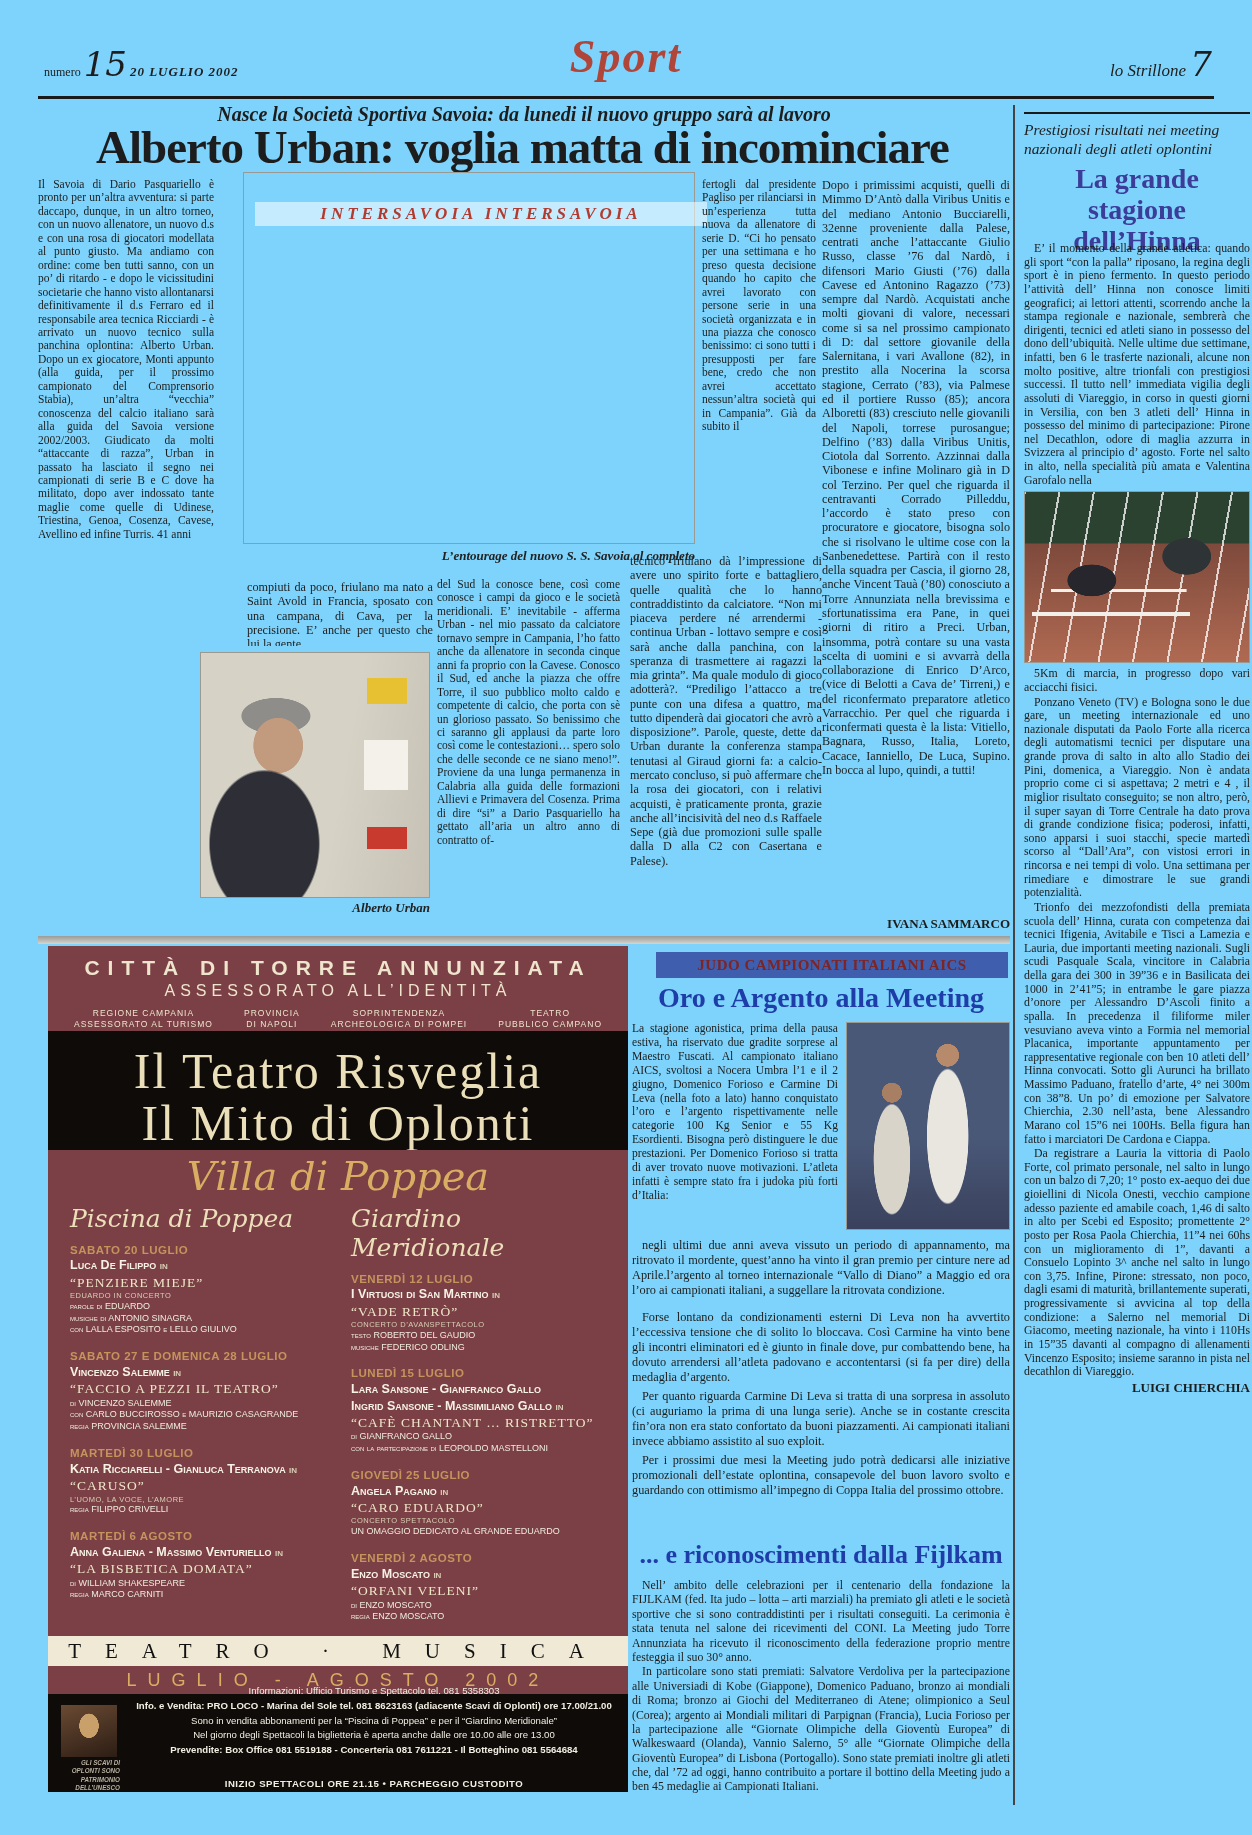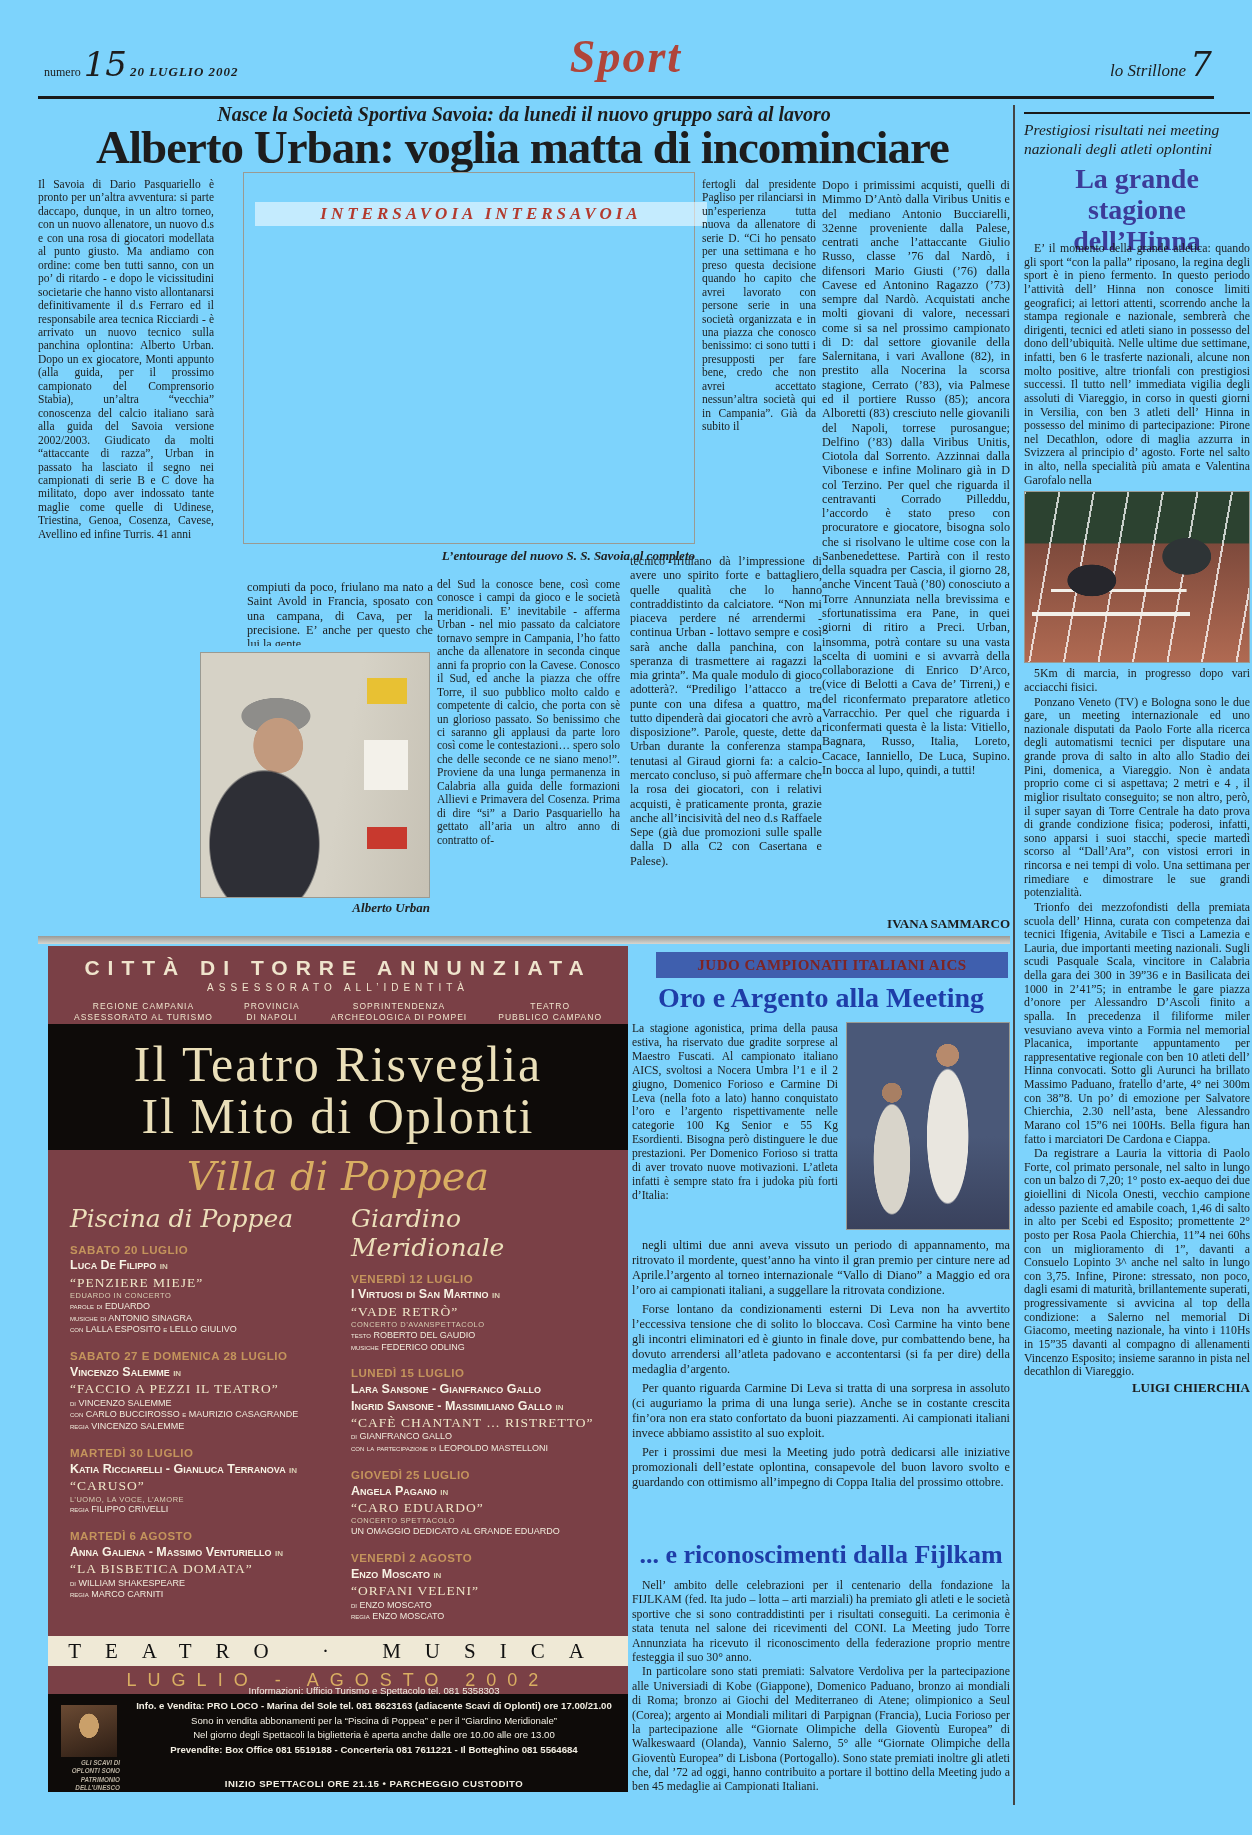--- a/index.html
+++ b/index.html
@@ -68,21 +68,21 @@
   #sidebar-kicker{font-style:italic;font-size:15.5px;line-height:1.25;}
   #sidebar-head{color:#3c3c99;font-weight:bold;font-size:28px;text-align:center;line-height:1.1;}
   #sidebar-body{font-size:11.8px;line-height:1.155;text-align:justify;}
   #sidebar-body p{margin:0 0 1px 0;text-indent:10px;}
   .byline{font-weight:bold;text-align:right;font-size:13px;}
   
   #poster{left:48px;top:946px;width:580px;height:846px;display:flex;flex-direction:column;
           font-family:"Liberation Sans",sans-serif;}
   .p-head{background:#7a4046;color:#efe4cc;height:92px;text-align:center;padding-top:10px;box-sizing:border-box;}
   .p-head .l1{font-size:21px;font-weight:bold;letter-spacing:8px;}
-  .p-head .l2{font-size:10px;letter-spacing:5px;margin-top:2px;}
+  .p-head .l2{font-size:16px;letter-spacing:5px;margin-top:2px;}
   .p-orgs{display:flex;justify-content:space-between;padding:8px 26px 0;font-size:8.5px;letter-spacing:1px;line-height:1.35;}
   .p-orgs div{text-align:center;}
   .p-title{background:#0e0b09;color:#eadfb9;text-align:center;height:148px;box-sizing:border-box;
            font-family:"Liberation Serif",serif;font-size:50px;line-height:1.04;padding-top:14px;letter-spacing:2px;}
   .p-body{background:#7a4046;flex:1;color:#efe4cc;padding:4px 22px 0;box-sizing:border-box;}
   .p-villa{text-align:center;font-family:"DejaVu Serif",serif;font-style:italic;font-size:40px;color:#d9ae62;line-height:1.1;}
   .p-cols{display:flex;gap:26px;margin-top:6px;}
   .p-col{flex:1;}
   .p-colhead{font-family:"DejaVu Serif",serif;font-style:italic;font-size:25px;color:#ecdfba;margin-bottom:10px;}
   .ev{margin-bottom:13px;line-height:1.3;}
@@ -151,21 +151,21 @@
   <div class="abs" id="judo-badge" style="left:656px;top:952px;width:352px;">JUDO CAMPIONATI ITALIANI AICS</div>
   <div class="abs blue-head" style="left:630px;top:982px;width:382px;font-size:28px;">Oro e Argento alla Meeting</div>
 
   <div class="abs col" style="left:632px;top:1022px;width:206px;height:208px;font-size:11.6px;line-height:1.2;">
     <span>La stagione agonistica, prima della pausa estiva, ha riservato due gradite sorprese al Maestro Fuscati. Al campionato italiano AICS, svoltosi a Nocera Umbra l’1 e il 2 giugno, Domenico Forioso e Carmine Di Leva (nella foto a lato) hanno conquistato l’oro e l’argento rispettivamente nelle categorie 100 Kg Senior e 55 Kg Esordienti.</span>
     <span>Bisogna però distinguere le due prestazioni. Per Domenico Forioso si tratta di aver trovato nuove motivazioni. L’atleta infatti è sempre stato fra i judoka più forti d’Italia:</span>
   </div>
   <div class="abs photo photo-judo" style="left:846px;top:1022px;width:164px;height:208px;"></div>
 
   <div class="abs" style="left:632px;top:1238px;width:378px;font-size:12.3px;line-height:1.22;text-align:justify;">
-    <p style="margin:0 0 4px;text-indent:10px;">negli ultimi due anni aveva vissuto un periodo di appannamento, ma ritrovato il mordente, quest’anno ha vinto il gran premio per cinture nere ad Aprile.l’argento al torneo internazionale “Vallo di Diano” a Maggio ed ora l’oro ai campionati italiani, a suggellare la ritrovata condizione.</p>
+    <p style="margin:0 0 12px;text-indent:10px;">negli ultimi due anni aveva vissuto un periodo di appannamento, ma ritrovato il mordente, quest’anno ha vinto il gran premio per cinture nere ad Aprile.l’argento al torneo internazionale “Vallo di Diano” a Maggio ed ora l’oro ai campionati italiani, a suggellare la ritrovata condizione.</p>
     <p style="margin:0 0 4px;text-indent:10px;">Forse lontano da condizionamenti esterni Di Leva non ha avvertito l’eccessiva tensione che di solito lo bloccava. Così Carmine ha vinto bene gli incontri eliminatori ed è giunto in finale dove, pur combattendo bene, ha dovuto arrendersi all’atleta padovano e accontentarsi (si fa per dire) della medaglia d’argento.</p>
     <p style="margin:0 0 4px;text-indent:10px;">Per quanto riguarda Carmine Di Leva si tratta di una sorpresa in assoluto (ci auguriamo la prima di una lunga serie). Anche se in costante crescita fin’ora non era stato confortato da buoni piazzamenti. Ai campionati italiani invece abbiamo assistito al suo exploit.</p>
     <p style="margin:0;text-indent:10px;">Per i prossimi due mesi la Meeting judo potrà dedicarsi alle iniziative promozionali dell’estate oplontina, consapevole del buon lavoro svolto e guardando con ottimismo all’impegno di Coppa Italia del prossimo ottobre.</p>
   </div>
 
   <div class="abs blue-head" style="left:630px;top:1540px;width:382px;font-size:26px;">... e riconoscimenti dalla Fijlkam</div>
   <div class="abs" style="left:632px;top:1578px;width:378px;font-size:11.8px;line-height:1.22;text-align:justify;">
     <p style="margin:0;text-indent:10px;">Nell’ ambito delle celebrazioni per il centenario della fondazione la FIJLKAM (fed. Ita judo – lotta – arti marziali) ha premiato gli atleti e le società sportive che si sono contraddistinti per i risultati conseguiti. La cerimonia è stata tenuta nel salone dei ricevimenti del CONI. La Meeting judo Torre Annunziata ha ricevuto il riconoscimento della federazione proprio mentre festeggia il suo 30° anno.</p>
     <p style="margin:0;text-indent:10px;">In particolare sono stati premiati: Salvatore Verdoliva per la partecipazione alle Universiadi di Kobe (Giappone), Domenico Paduano, bronzo ai mondiali di Roma; bronzo ai Giochi del Mediterraneo di Atene; olimpionico a Seul (Corea); argento ai Mondiali militari di Parpignan (Francia), Lucia Forioso per la partecipazione alle “Giornate Olimpiche della Gioventù Europea” di Walkeswaard (Olanda), Vannio Salerno, 5° alle “Giornate Olimpiche della Gioventù Europea” di Lisbona (Portogallo). Sono state premiati inoltre gli atleti che, dal ’72 ad oggi, hanno contribuito a portare il bottino della Meeting judo a ben 45 medaglie ai Campionati Italiani.</p>
   </div>
@@ -212,21 +212,21 @@
             <div class="m">parole di EDUARDO</div>
             <div class="m">musiche di ANTONIO SINAGRA</div>
             <div class="m">con LALLA ESPOSITO e LELLO GIULIVO</div>
           </div>
           <div class="ev">
             <div class="d">SABATO 27 E DOMENICA 28 LUGLIO</div>
             <div class="a"><span>Vincenzo Salemme</span> <span class="in">IN</span></div>
             <div class="t">“FACCIO A PEZZI IL TEATRO”</div>
             <div class="m">di VINCENZO SALEMME</div>
             <div class="m">con CARLO BUCCIROSSO e MAURIZIO CASAGRANDE</div>
-            <div class="m">regia VINCENZO SALEMME</div>
+            <div class="m">regia PROVINCIA SALEMME</div>
           </div>
           <div class="ev">
             <div class="d">MARTEDÌ 30 LUGLIO</div>
             <div class="a"><span>Katia Ricciarelli - Gianluca Terranova</span> <span class="in">IN</span></div>
             <div class="t">“CARUSO”</div>
             <div class="s">L’UOMO, LA VOCE, L’AMORE</div>
             <div class="m">regia FILIPPO CRIVELLI</div>
           </div>
           <div class="ev">
             <div class="d">MARTEDÌ 6 AGOSTO</div>

